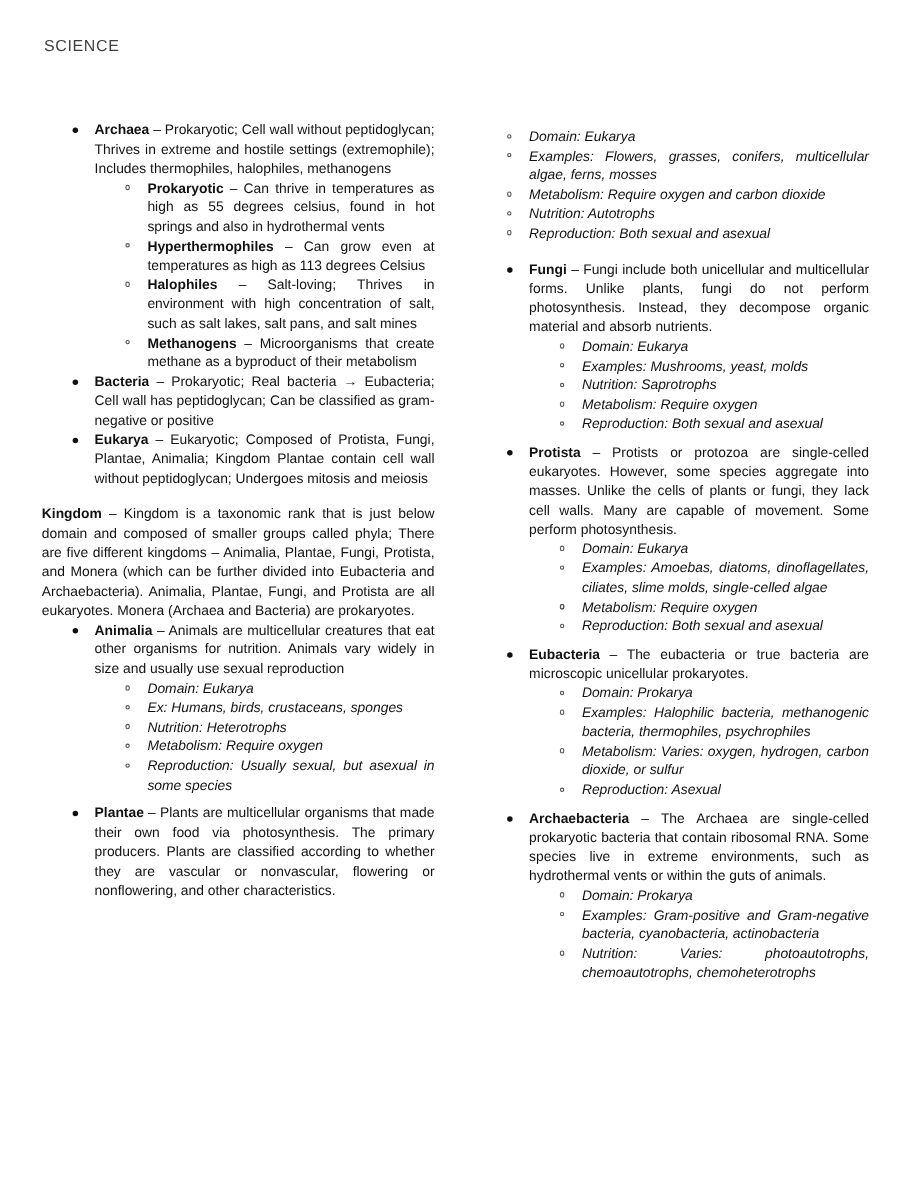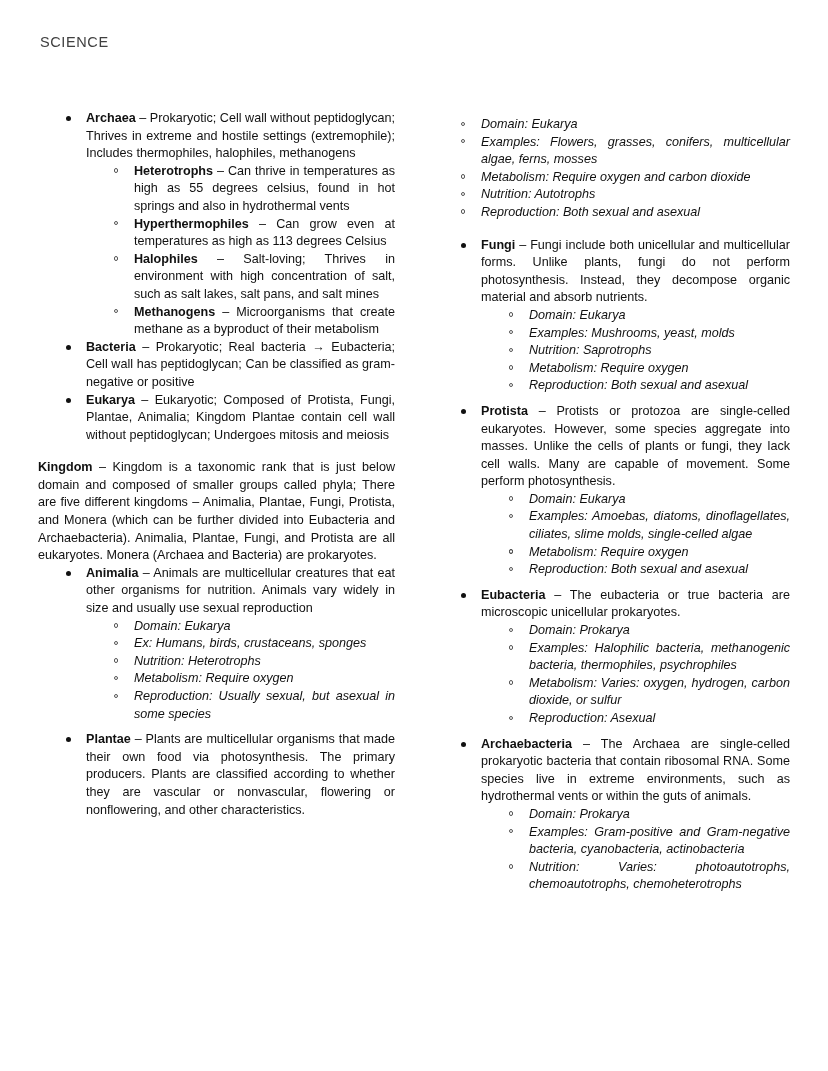--- a/index.html
+++ b/index.html
@@ -150,21 +150,21 @@
   <div class="col col-left">
 
     <ul class="lvl1">
 
       <li>
         <span class="bullet"></span>
         <span class="term">Archaea</span><span> – Prokaryotic; Cell wall without peptidoglycan; Thrives in extreme and hostile settings (extremophile); Includes thermophiles, halophiles, methanogens</span>
         <ul class="lvl2">
           <li>
             <span class="bullet-o"></span>
-            <span class="term">Heterotrophs</span><span> – Can thrive in temperatures as high as 55 degrees celsius, found in hot springs and also in hydrothermal vents</span>
+            <span class="term">Prokaryotic</span><span> – Can thrive in temperatures as high as 55 degrees celsius, found in hot springs and also in hydrothermal vents</span>
           </li>
           <li>
             <span class="bullet-o"></span>
             <span class="term">Hyperthermophiles</span><span> – Can grow even at temperatures as high as 113 degrees Celsius</span>
           </li>
           <li>
             <span class="bullet-o"></span>
             <span class="term">Halophiles</span><span> – Salt-loving; Thrives in environment with high concentration of salt, such as salt lakes, salt pans, and salt mines</span>
           </li>
           <li>

